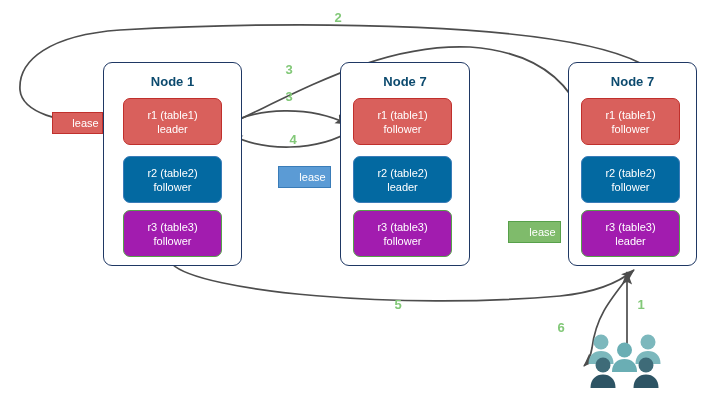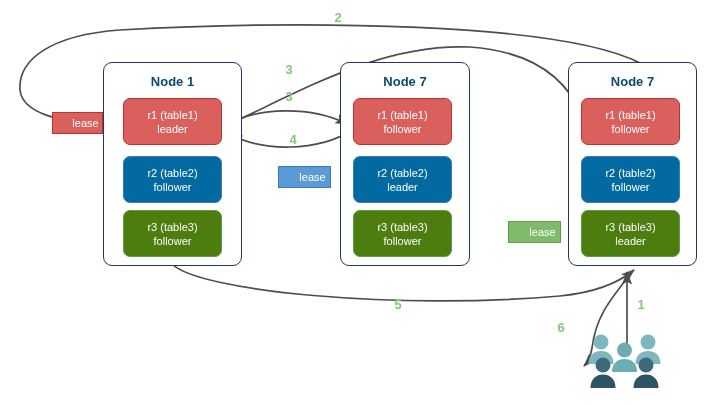--- a/index.html
+++ b/index.html
@@ -60,21 +60,21 @@
   }
   .replica-red {
     background: #d9605c;
     border: 1.5px solid #c0302c;
   }
   .replica-blue {
     background: #0369a1;
     border: 1.5px solid #3a7cb8;
   }
   .replica-green {
-    background: #4d7c0f;
+    background: #a21caf;
     border: 1.5px solid #57a04a;
   }
   .lease {
     position: absolute;
     border-radius: 0;
     box-sizing: border-box;
     display: flex;
     align-items: center;
     justify-content: center;
     font-size: 11px;

